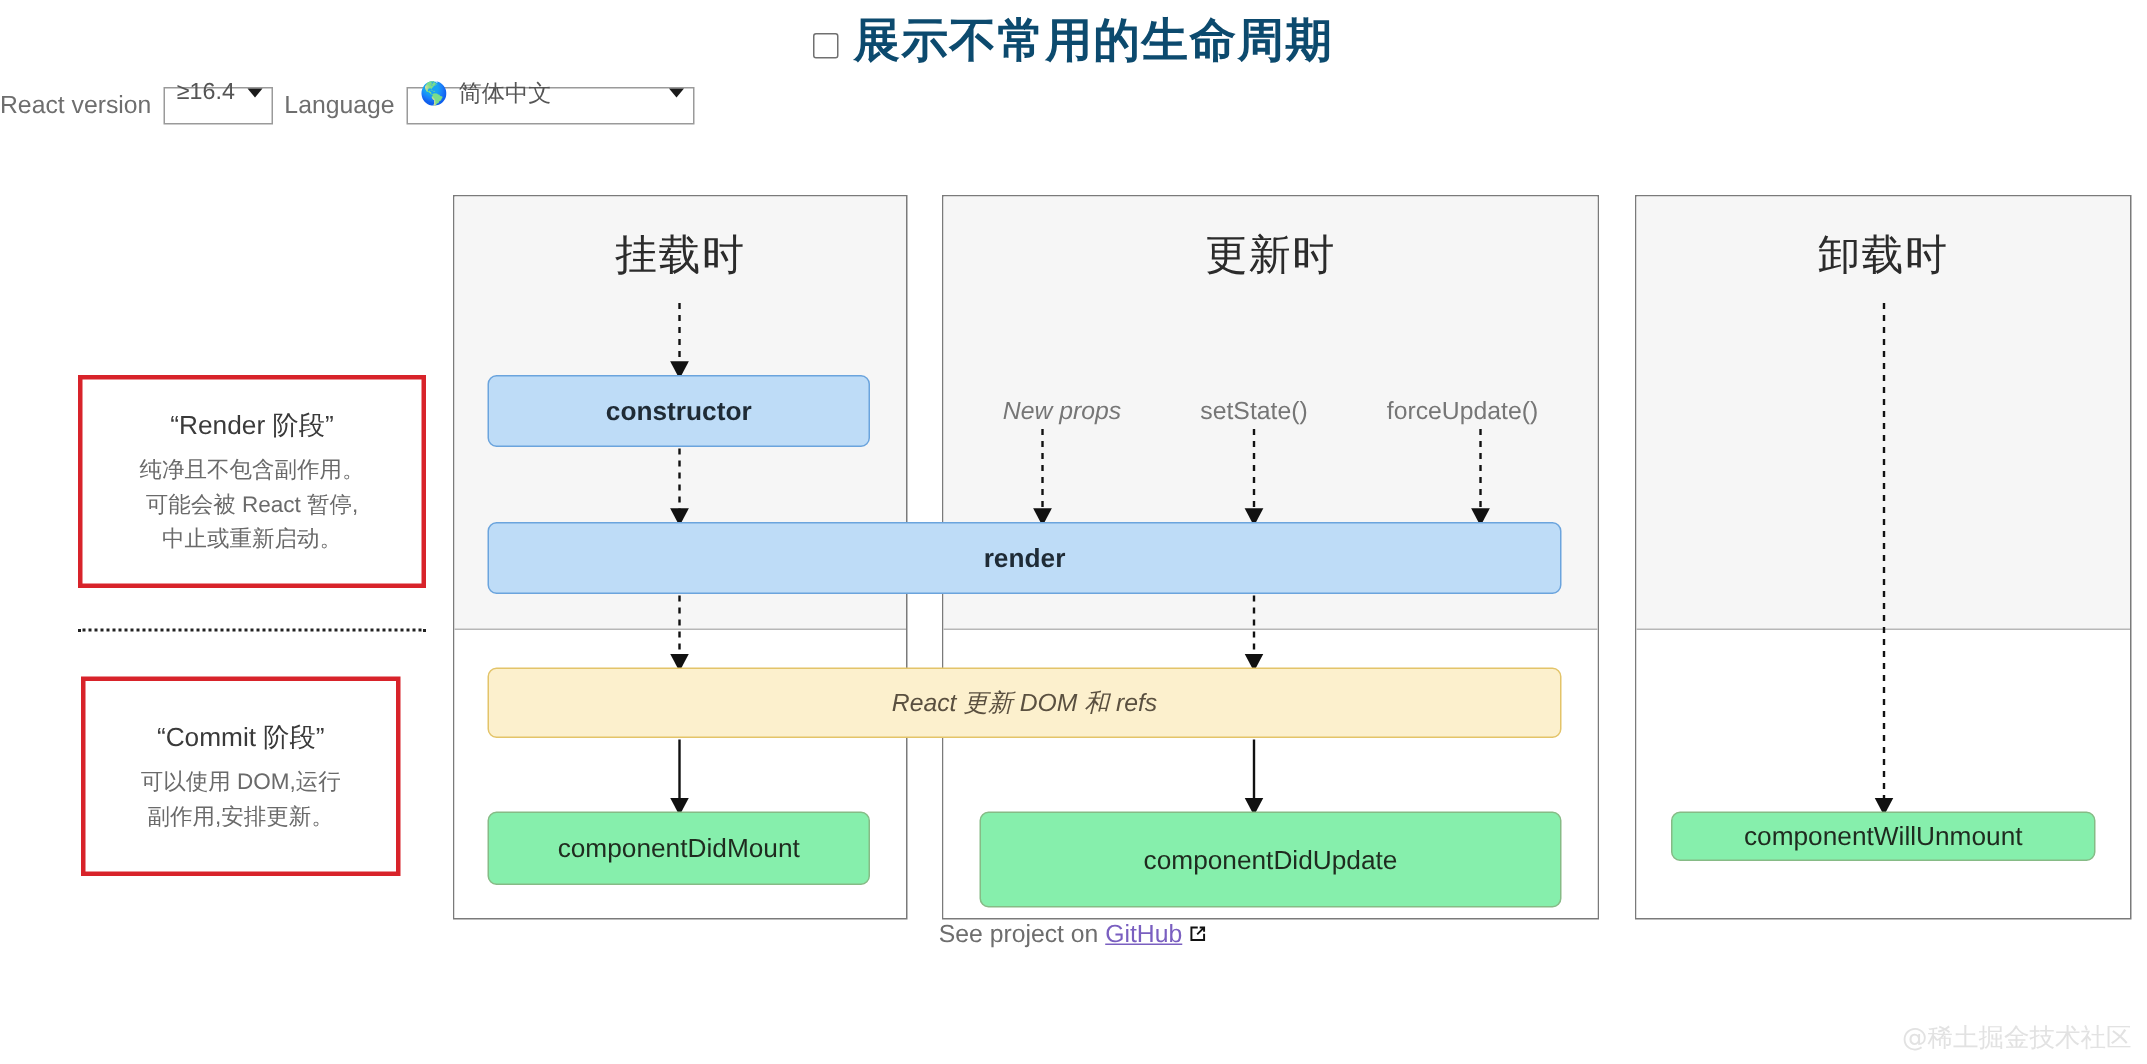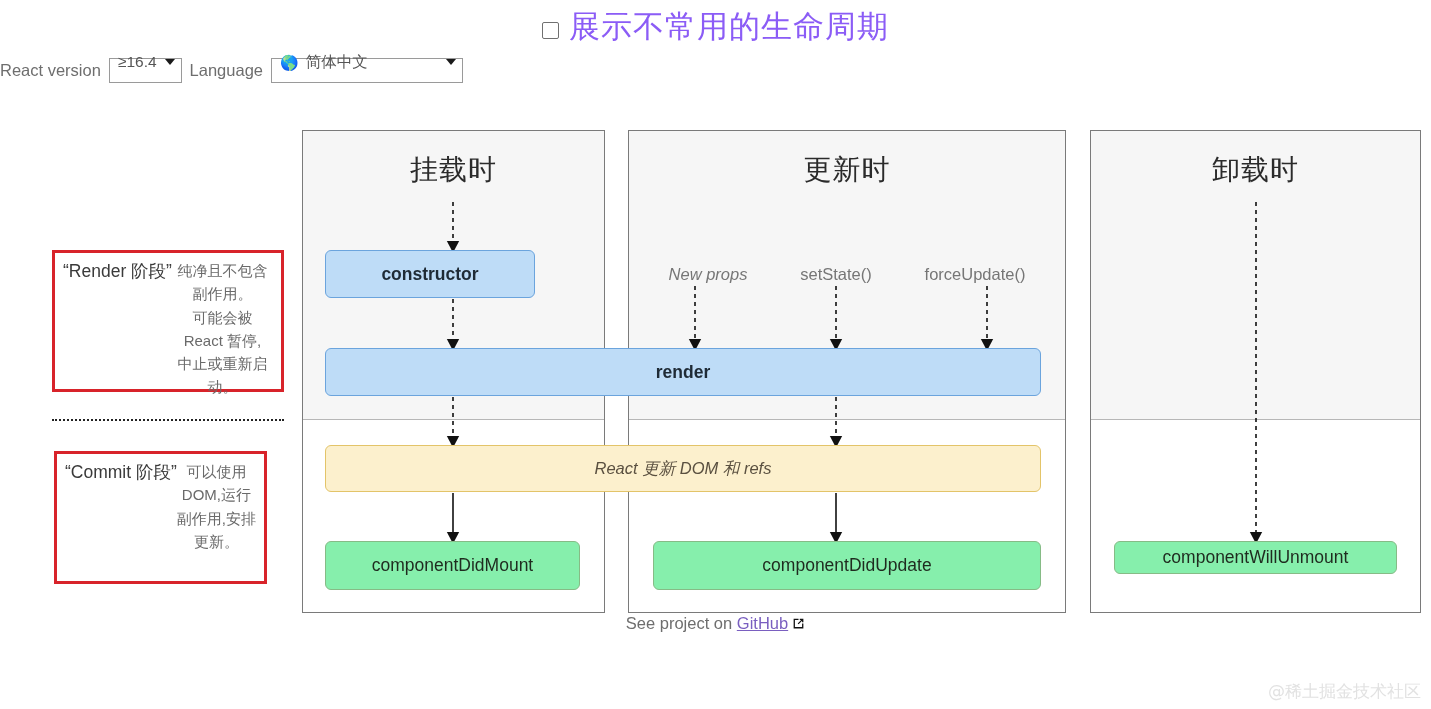--- a/index.html
+++ b/index.html
@@ -27,22 +27,22 @@
     width: 15px; height: 15px;
     border: 1.6px solid #707070;
     border-radius: 2px;
     background: #fff;
     display: inline-block;
     flex: 0 0 auto;
     margin-top: 6px;
   }
   #page-title {
     font-size: 31px;
-    font-weight: 400;
-    color: #8b5cf6;
+    font-weight: 700;
+    color: #0c4a6e;
     letter-spacing: 1px;
     line-height: 1.25;
     white-space: nowrap;
   }
   #controls-row {
     display: flex; align-items: center; justify-content: flex-start;
     gap: 8px;
     margin-top: 11px;
     font-size: 16px;
     color: #707070;
@@ -72,21 +72,21 @@
   }
   .chev.thin { border-top-color: #1a1a1a; }
 
   
   .phase-note {
     position: absolute;
     border: 3px solid #d8232a;
     background: #fff;
     box-sizing: border-box;
     text-align: center;
-    display: flex; flex-direction: row; justify-content: center;
+    display: flex; flex-direction: column; justify-content: center;
     padding: 6px 8px;
   }
   #note-render { left: 52px; top: 250px; width: 232px; height: 142px; }
   #note-commit { left: 54px; top: 451px; width: 213px; height: 133px; }
   .note-title {
     font-size: 17.5px; color: #3a3a3a; margin-bottom: 7px; white-space: nowrap;
   }
   .note-body {
     font-size: 15px; color: #6a6a6a; line-height: 1.55;
   }
@@ -130,25 +130,25 @@
     border-radius: 6px;
     box-sizing: border-box;
     display: flex; align-items: center; justify-content: center;
     font-size: 17.5px;
     text-align: center;
   }
   .lc-blue  { background: #bedcf7; border: 1.4px solid #6ba4dd; color: #1f2b36; font-weight: bold; }
   .lc-green { background: #86efac; border: 1.4px solid #86bb86; color: #1f2b1f; }
   .lc-yellow{ background: #fcf0cd; border: 1.4px solid #e3c469; color: #4a4034; font-style: italic; }
 
-  #box-constructor { left: 325px;  top: 250px; width: 210px; height: 48px; }
+  #box-constructor { left: 325px;  top: 250px; width: 255px; height: 48px; }
   #box-render      { left: 325px;  top: 348px; width: 716px; height: 48px; }
   #box-react-dom   { left: 325px;  top: 445px; width: 716px; height: 47px; font-size: 16.5px; color: #5a5040; }
   #box-did-mount   { left: 325px;  top: 541px; width: 255px; height: 49px; }
-  #box-did-update  { left: 653px;  top: 541px; width: 388px; height: 49px; }
+  #box-did-update  { left: 653px;  top: 541px; width: 388px; height: 64px; }
   #box-will-unmount{ left: 1114px; top: 541px; width: 283px; height: 33px; }
 
   
   .trigger-label {
     position: absolute;
     font-size: 16.5px;
     color: #767676;
     text-align: center;
     white-space: nowrap;
     transform: translateX(-50%);

